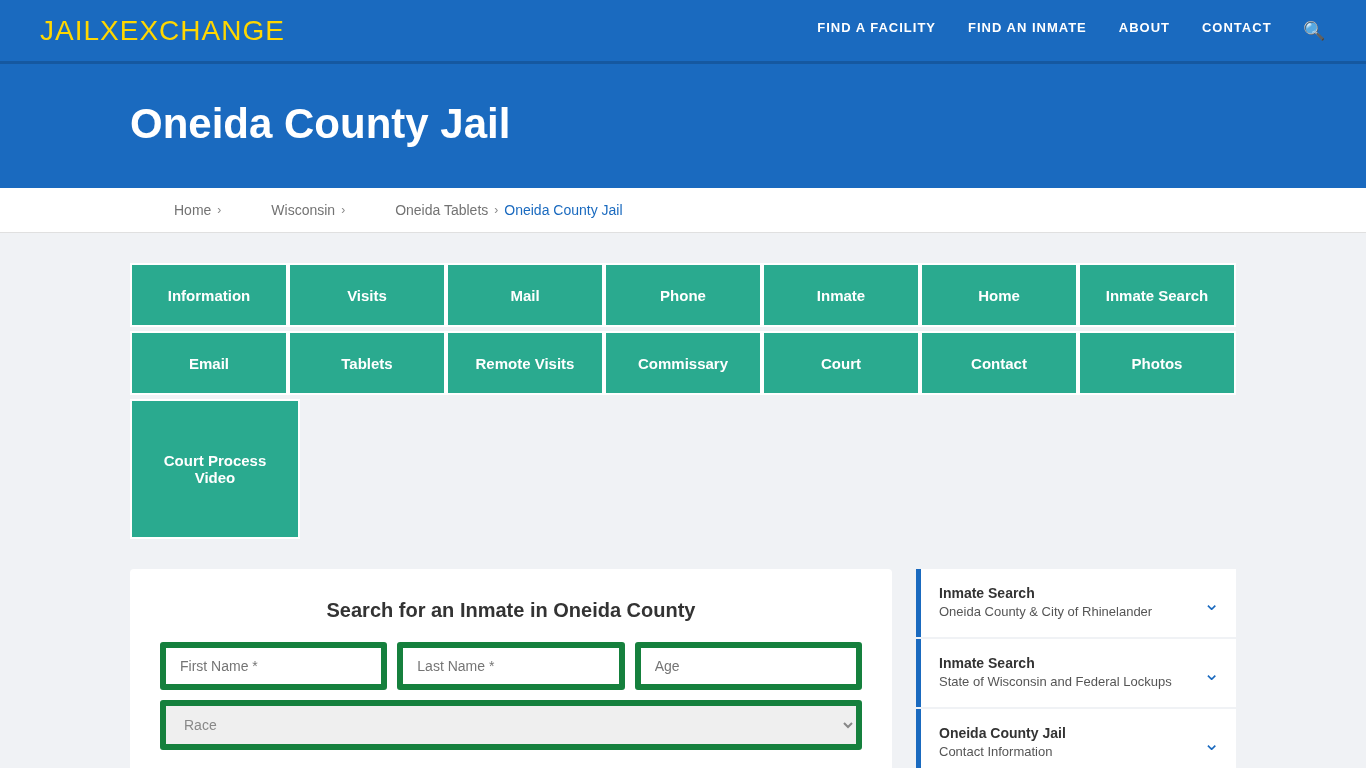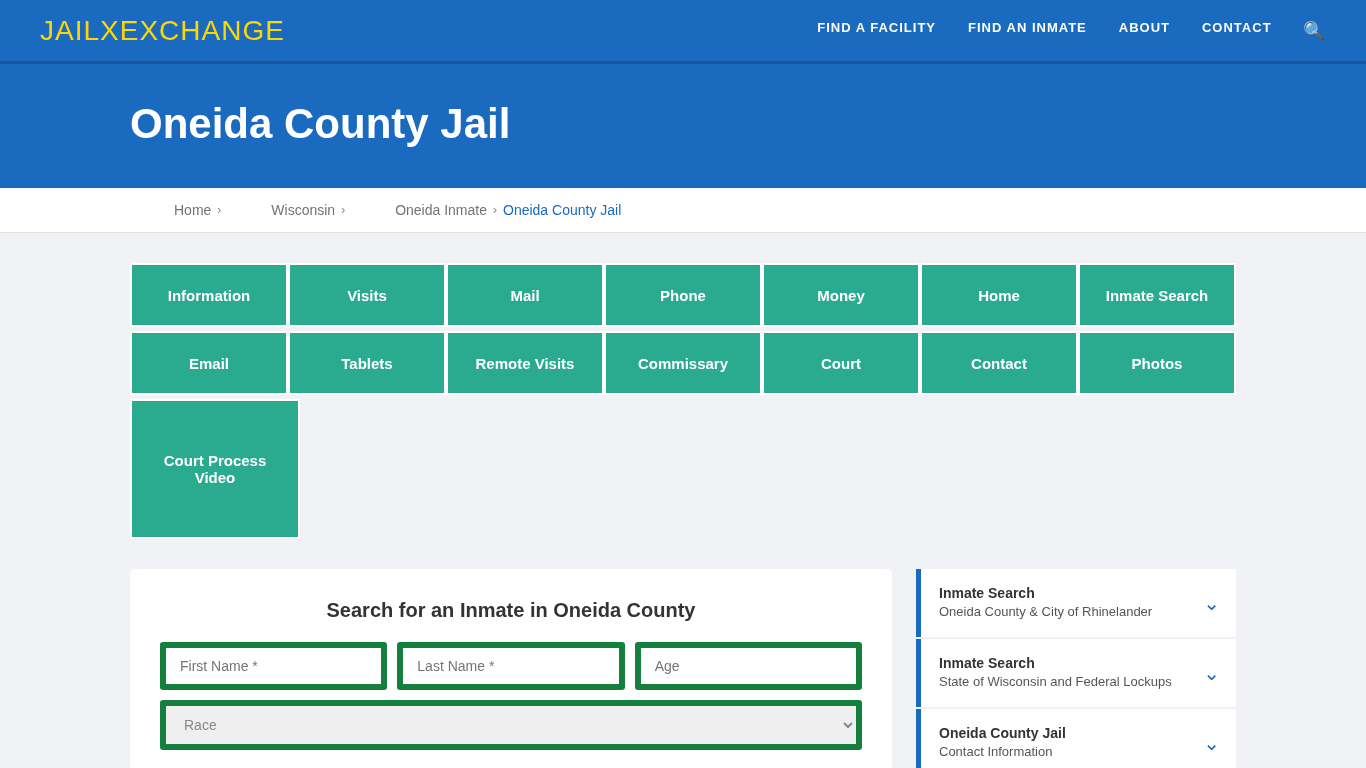--- a/index.html
+++ b/index.html
@@ -230,36 +230,36 @@
 <div class="hero">
   <h1>Oneida County Jail</h1>
 </div>
 
 <div class="breadcrumb-bar">
   <nav class="breadcrumb">
     <a>Home</a>
     <span class="sep">›</span>
     <a>Wisconsin</a>
     <span class="sep">›</span>
-    <a>Oneida Inmate</a>
+    <a>Oneida Tablets</a>
     <span class="sep">›</span>
     <span class="current">Oneida County Jail</span>
   </nav>
 </div>
 
 <div class="main">
 
   <div class="btn-grid">
 
     <div class="btn-row">
       <button class="grid-btn">Information</button>
       <button class="grid-btn">Visits</button>
       <button class="grid-btn">Mail</button>
       <button class="grid-btn">Phone</button>
-      <button class="grid-btn">Money</button>
+      <button class="grid-btn">Inmate</button>
       <button class="grid-btn">Home</button>
       <button class="grid-btn">Inmate Search</button>
     </div>
 
     <div class="btn-row">
       <button class="grid-btn">Email</button>
       <button class="grid-btn">Tablets</button>
       <button class="grid-btn">Remote Visits</button>
       <button class="grid-btn">Commissary</button>
       <button class="grid-btn">Court</button>

